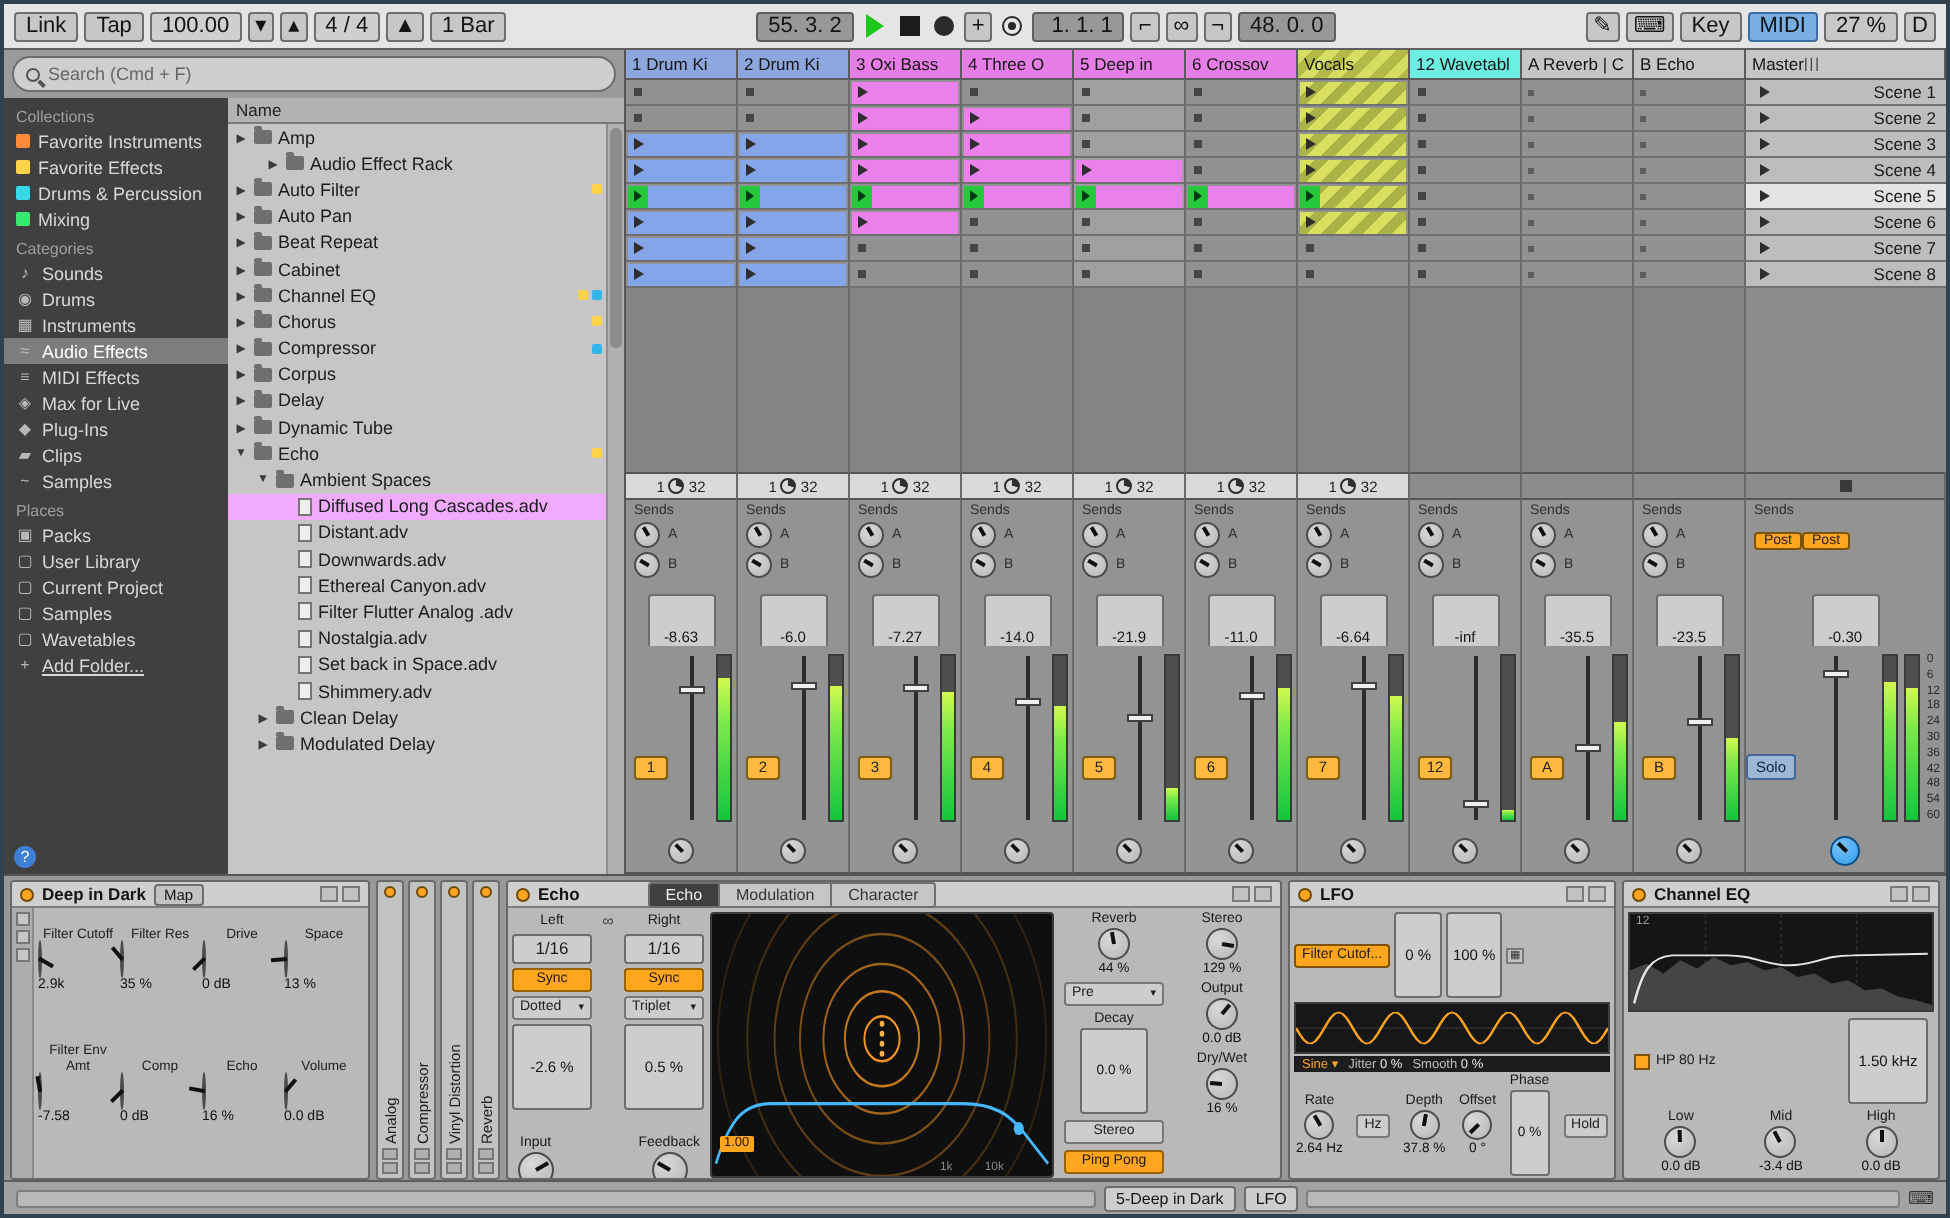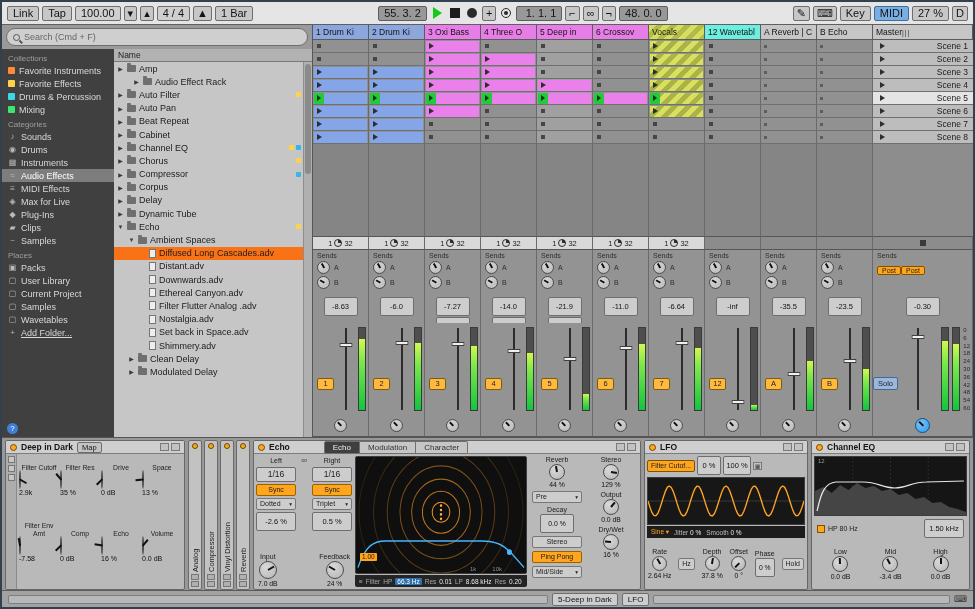--- a/index.html
+++ b/index.html
@@ -35,21 +35,21 @@
   .bs-item{display:flex;align-items:center;gap:4px;padding:1.5px 6px;font-size:9px;color:#d8d8d8;white-space:nowrap;overflow:hidden}
   .bs-item.sel{background:#7d7d7d;color:#fff}
   .bs-sq{width:7px;height:7px;border-radius:1px;flex:none}
   .bs-gl{width:9px;font-size:8px;color:#b9b9b9;text-align:center;flex:none}
   .bs-label.ul{text-decoration:underline}
   .help{position:absolute;bottom:3px;left:5px;width:11px;height:11px;border-radius:50%;background:#3f7fd6;color:#fff;font-size:8px;line-height:11px;text-align:center}
   .flist{flex:1;background:#c6c6c6;display:flex;flex-direction:column;min-width:0;position:relative}
   .fl-head{height:13px;background:#b2b2b2;border-bottom:1px solid #7a7a7a;font-size:8.5px;color:#222;padding:1px 4px;flex:none}
   .fl-rows{flex:1;overflow:hidden;font-size:9px;color:#1c1c1c}
   .fl-row{height:13.2px;display:flex;align-items:center;gap:3px;white-space:nowrap;padding-right:12px;position:relative;overflow:hidden}
-  .fl-row.sel{background:#f97316}
+  .fl-row.sel{background:#f0abfc}
   .fl-arrow{width:7px;font-size:6px;color:#3a3a3a;text-align:center;flex:none}
   .icn-folder{width:9px;height:7px;background:#6f6f6f;border-radius:1px;position:relative;flex:none}
   .icn-folder::before{content:"";position:absolute;top:-2px;left:0;width:4px;height:2px;background:#6f6f6f;border-radius:1px 1px 0 0}
   .icn-file{width:7px;height:9px;background:#eee;border:1px solid #767676;flex:none}
   .fl-dots{position:absolute;right:11px;display:flex;gap:2px}
   .fl-dot{width:5px;height:5px;border-radius:1px;display:block}
   .fl-scroll{position:absolute;right:0;top:13px;bottom:0;width:9px;background:#b0b0b0;border-left:1px solid #8d8d8d}
   .fl-scroll::before{content:"";position:absolute;top:2px;left:1px;right:1px;height:110px;background:#8b8b8b;border-radius:3px}
 
   
@@ -80,21 +80,21 @@
   .st-stop{width:6px;height:6px;background:#3a3a3a}
 
   
   .mxc{border-right:1px solid #6a6a6a;background:#939393;position:relative;overflow:hidden}
   .sendsrow .mxc{height:46px;padding:2px 4px}
   .s-title{font-size:7px;color:#2e2e2e}
   .s-row{display:flex;align-items:center;gap:4px;margin-top:2px}
   .s-letter{font-size:7px;color:#2e2e2e}
   .post{background:#ffa51e;border:1px solid #7c5200;border-radius:2px;font-size:7px;line-height:9px;padding:0 4px;color:#1f1f1f;width:fit-content;margin:2px 0 0 auto}
   .volrow .mxc{height:27px;padding:1px 3px;display:flex;flex-direction:column;gap:1px;align-items:center}
-  .vbox{background:#cdcdcd;border:1px solid #6e6e6e;border-radius:2px;font-size:7.5px;line-height:9px;color:#141414;padding:4px 2px;min-width:34px;text-align:center;white-space:nowrap}
+  .vbox{background:#cdcdcd;border:1px solid #6e6e6e;border-radius:2px;font-size:7.5px;line-height:9px;color:#141414;padding:16px 2px;min-width:34px;text-align:center;white-space:nowrap}
   .fadrow .mxc{display:flex;padding:3px 2px 3px 4px;gap:3px}
   .act-col{width:17px;display:flex;flex-direction:column;align-items:center;justify-content:flex-end;gap:4px;padding-bottom:22px}
   .actbtn{width:17px;height:12px;background:#ffb93e;border:1px solid #7c5a0e;border-radius:2px;font-size:7.5px;line-height:10px;text-align:center;color:#232323}
   .solo{background:#9db7d8;border:1px solid #44679a;border-radius:2px;font-size:7.5px;padding:0 4px;line-height:11px;color:#15233a}
   .fd-col{flex:1;position:relative}
   .rail{position:absolute;left:50%;top:2px;bottom:2px;width:2px;background:#2c2c2c;transform:translateX(-50%)}
   .handle{position:absolute;left:50%;transform:translate(-50%,0);width:13px;height:4px;background:#f0f0f0;border:1px solid #3f3f3f}
   .meter{width:8px;background:#4e4e4e;border:1px solid #3a3a3a;position:relative;overflow:hidden;margin:1px 0;flex:none}
   .meter .fill{position:absolute;left:0;right:0;bottom:0;background:linear-gradient(to top,#12c53e,#7ee94a 70%,#d2f94e)}
   .scalecol{display:flex;flex-direction:column;justify-content:space-between;font-size:6px;color:#2a2a2a;padding:1px 0}

